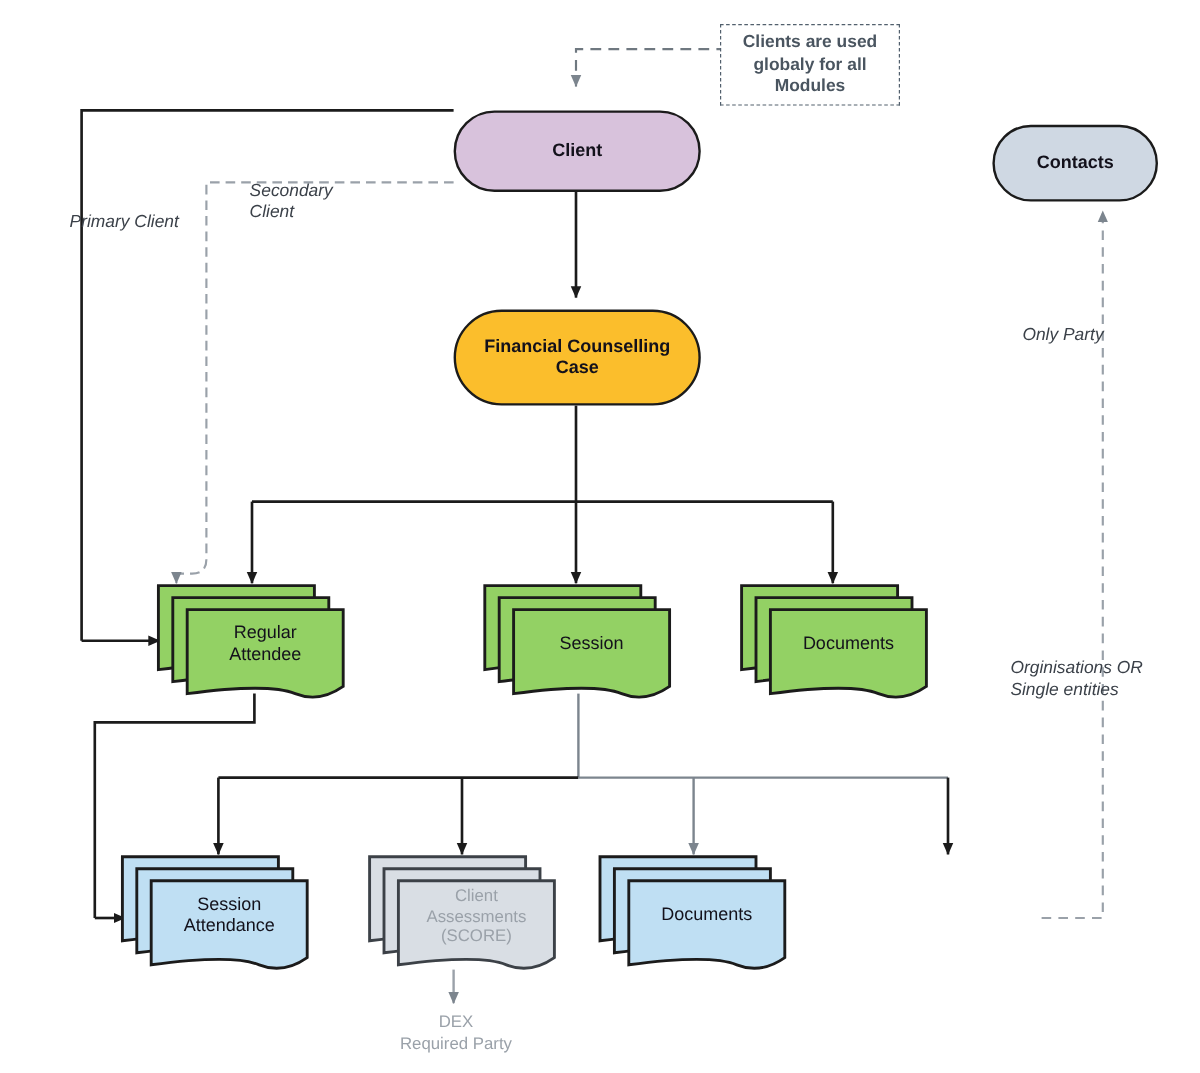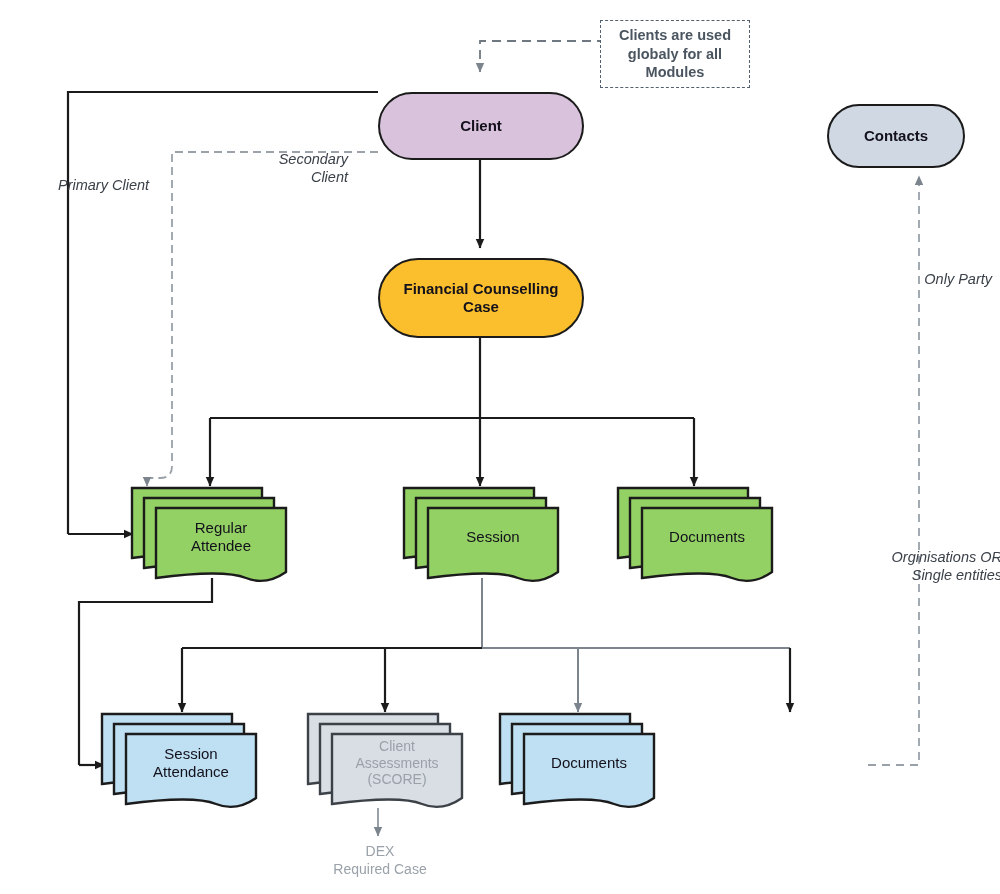--- a/index.html
+++ b/index.html
@@ -61,21 +61,21 @@
   .docstack .node-label {
     font-size: 15px;
     color: #13111b;
   }
   
   .edge-label {
     position: absolute;
     font-style: italic;
     font-size: 14.5px;
     color: #3b4149;
-    text-align: right;
+    text-align: left;
     line-height: 1.25;
     white-space: pre-line;
   }
   .edge-label.left-align {
     text-align: left;
     margin-left: 44px;
   }
   
   .note-box {
     position: absolute;
@@ -235,15 +235,15 @@
   <div class="edge-label" style="left:208px; top:150px; width:140px;">Secondary
 Client</div>
 
 
   <div class="edge-label" style="left:852px; top:270px; width:140px;">Only Party</div>
 
   <div class="edge-label" style="left:842px; top:548px; width:160px;">Orginisations OR
 Single entities</div>
 
   <div class="muted-note" style="left:306px; top:843px; width:148px;">DEX
-Required Case</div>
+Required Party</div>
 
 </div>
 
 </body></html>

